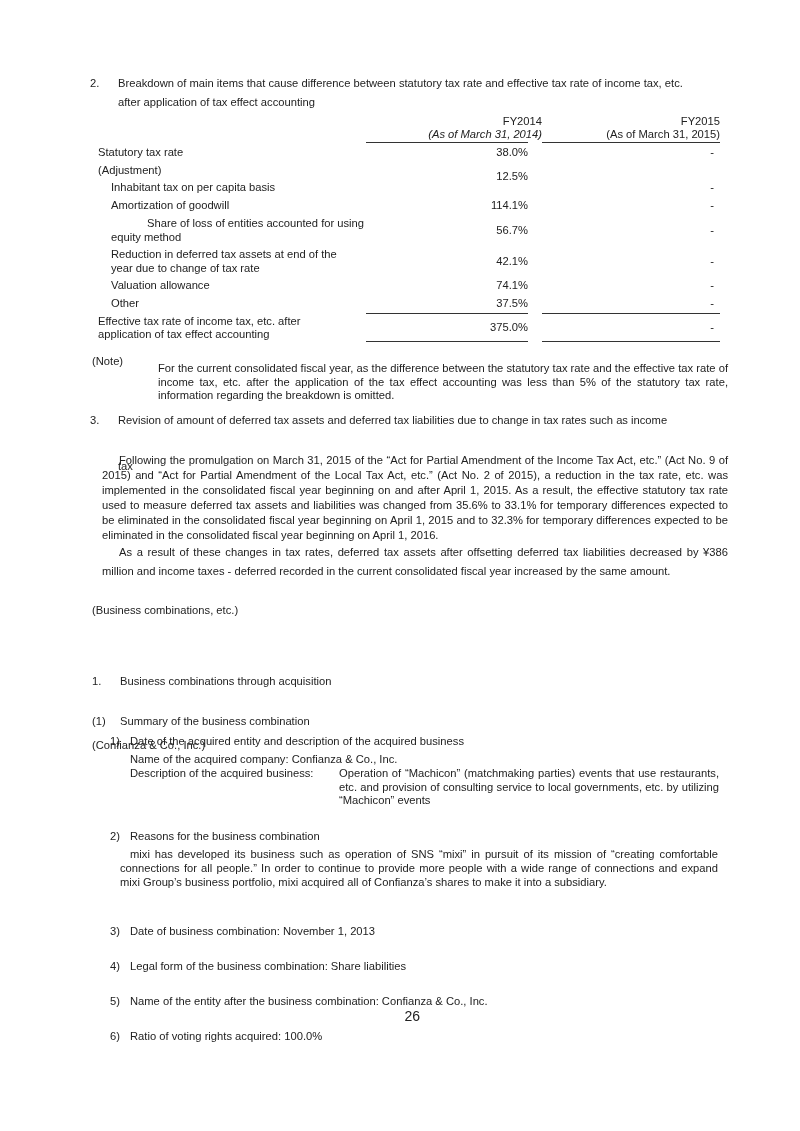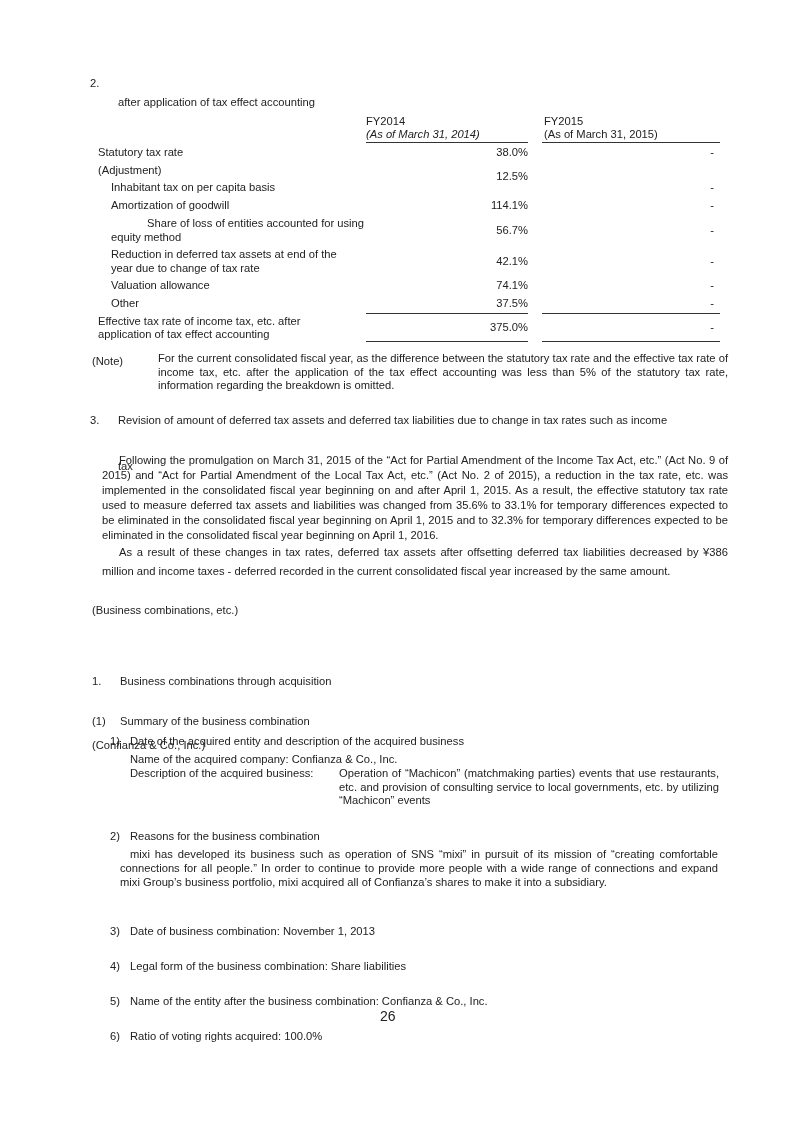--- a/index.html
+++ b/index.html
@@ -2,28 +2,29 @@
 <html><head>
 <meta charset="utf-8">
 <style>
   html, body { margin: 0; padding: 0; background: #ffffff; }
   body { width: 800px; height: 1131px; position: relative; font-family: "Liberation Sans", sans-serif; font-size: 11.2px; color: #222; }
   .page { position: absolute; left: 0; top: 0; width: 800px; height: 1131px; }
   .abs { position: absolute; white-space: nowrap; }
   .just { text-align: justify; white-space: normal; }
   .line { position: absolute; height: 1px; background: #333; }
   .right { text-align: right; }
-  .center { text-align: left; }
+  .center { text-align: right; }
 </style>
 </head>
 <body>
 
 <div class="page">
 
   <div class="abs" style="left:90px; top:77px;">2.</div>
+  <div class="abs" style="left:118px; top:77px;">Breakdown of main items that cause difference between statutory tax rate and effective tax rate of income tax, etc.</div>
   <div class="abs" style="left:118px; top:96px;">after application of tax effect accounting</div>
 
   <div class="abs center" style="left:366px; top:115px; width:176px;">FY2014</div>
   <div class="abs center" style="left:366px; top:128px; width:176px;font-style:italic;">(As of March 31, 2014)</div>
   <div class="abs center" style="left:544px; top:115px; width:176px;">FY2015</div>
   <div class="abs center" style="left:544px; top:128px; width:176px;">(As of March 31, 2015)</div>
   <div class="line" style="left:366px; top:142px; width:162px;"></div>
   <div class="line" style="left:542px; top:142px; width:178px;"></div>
 
   <div>
@@ -81,21 +82,21 @@
     <div class="abs" style="left:98px; top:315px;">Effective tax rate of income tax, etc. after</div>
     <div class="abs" style="left:98px; top:328px;">application of tax effect accounting</div>
     <div class="abs right" style="left:400px; top:321px; width:128px;">375.0%</div>
     <div class="abs right" style="left:560px; top:321px; width:154px;">-</div>
   </div>
 
   <div class="line" style="left:366px; top:341px; width:162px;"></div>
   <div class="line" style="left:542px; top:341px; width:178px;"></div>
 
   <div class="abs" style="left:92px; top:355px;">(Note)</div>
-  <div class="abs just" style="left:158px; top:352px; width:570px; line-height:13.5px;">For the current consolidated fiscal year, as the difference between the statutory tax rate and the effective tax rate of income tax, etc. after the application of the tax effect accounting was less than 5% of the statutory tax rate, information regarding the breakdown is omitted.</div>
+  <div class="abs just" style="left:158px; top:362px; width:570px; line-height:13.5px;">For the current consolidated fiscal year, as the difference between the statutory tax rate and the effective tax rate of income tax, etc. after the application of the tax effect accounting was less than 5% of the statutory tax rate, information regarding the breakdown is omitted.</div>
 
   <div class="abs" style="left:90px; top:414px;">3.</div>
   <div class="abs" style="left:118px; top:414px;">Revision of amount of deferred tax assets and deferred tax liabilities due to change in tax rates such as income</div>
   <div class="abs" style="left:118px; top:434px;margin-top:26px;">tax</div>
   <div class="abs just" style="left:102px; top:453px; width:626px; line-height:15px; text-indent:17px;">Following the promulgation on March 31, 2015 of the “Act for Partial Amendment of the Income Tax Act, etc.” (Act No. 9 of 2015) and “Act for Partial Amendment of the Local Tax Act, etc.” (Act No. 2 of 2015), a reduction in the tax rate, etc. was implemented in the consolidated fiscal year beginning on and after April 1, 2015. As a result, the effective statutory tax rate used to measure deferred tax assets and liabilities was changed from 35.6% to 33.1% for temporary differences expected to be eliminated in the consolidated fiscal year beginning on April 1, 2015 and to 32.3% for temporary differences expected to be eliminated in the consolidated fiscal year beginning on April 1, 2016.</div>
   <div class="abs just" style="left:102px; top:543px; width:626px; line-height:19px; text-indent:17px;">As a result of these changes in tax rates, deferred tax assets after offsetting deferred tax liabilities decreased by ¥386 million and income taxes - deferred recorded in the current consolidated fiscal year increased by the same amount.</div>
 
   <div class="abs" style="left:92px; top:604px;">(Business combinations, etc.)</div>
   <div class="abs" style="left:92px; top:675px;">1.</div>
   <div class="abs" style="left:120px; top:675px;">Business combinations through acquisition</div>

